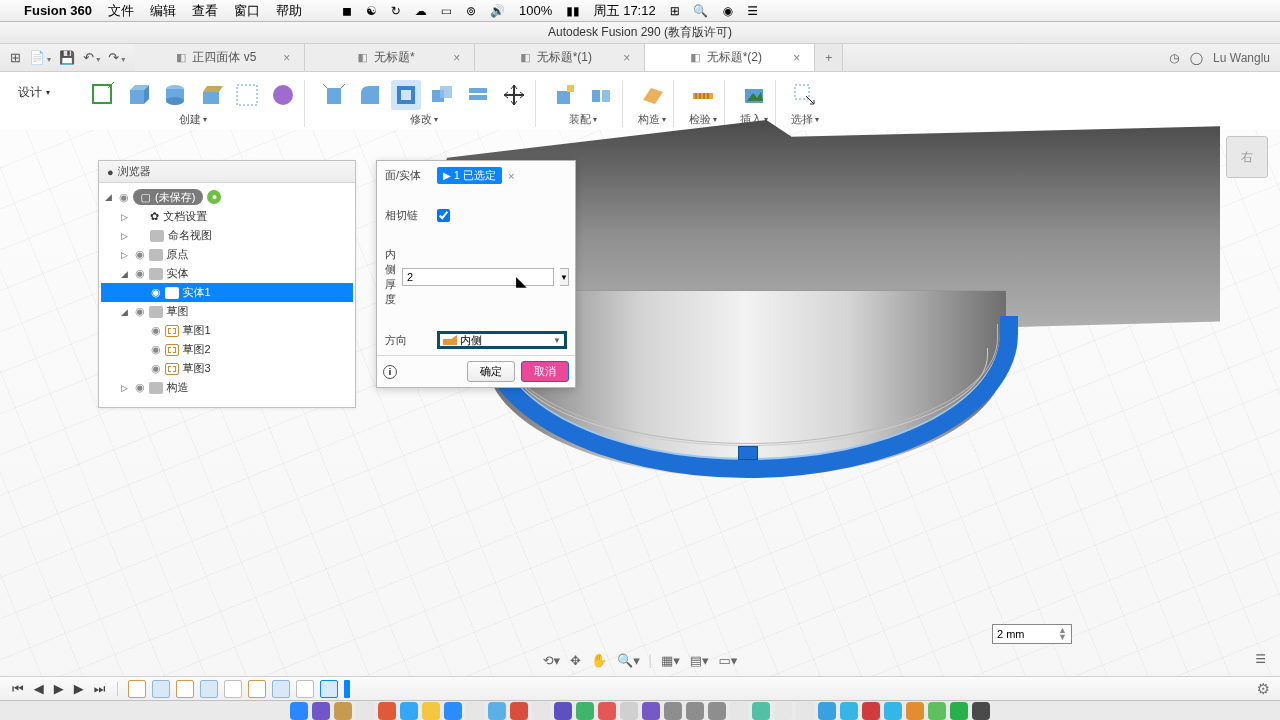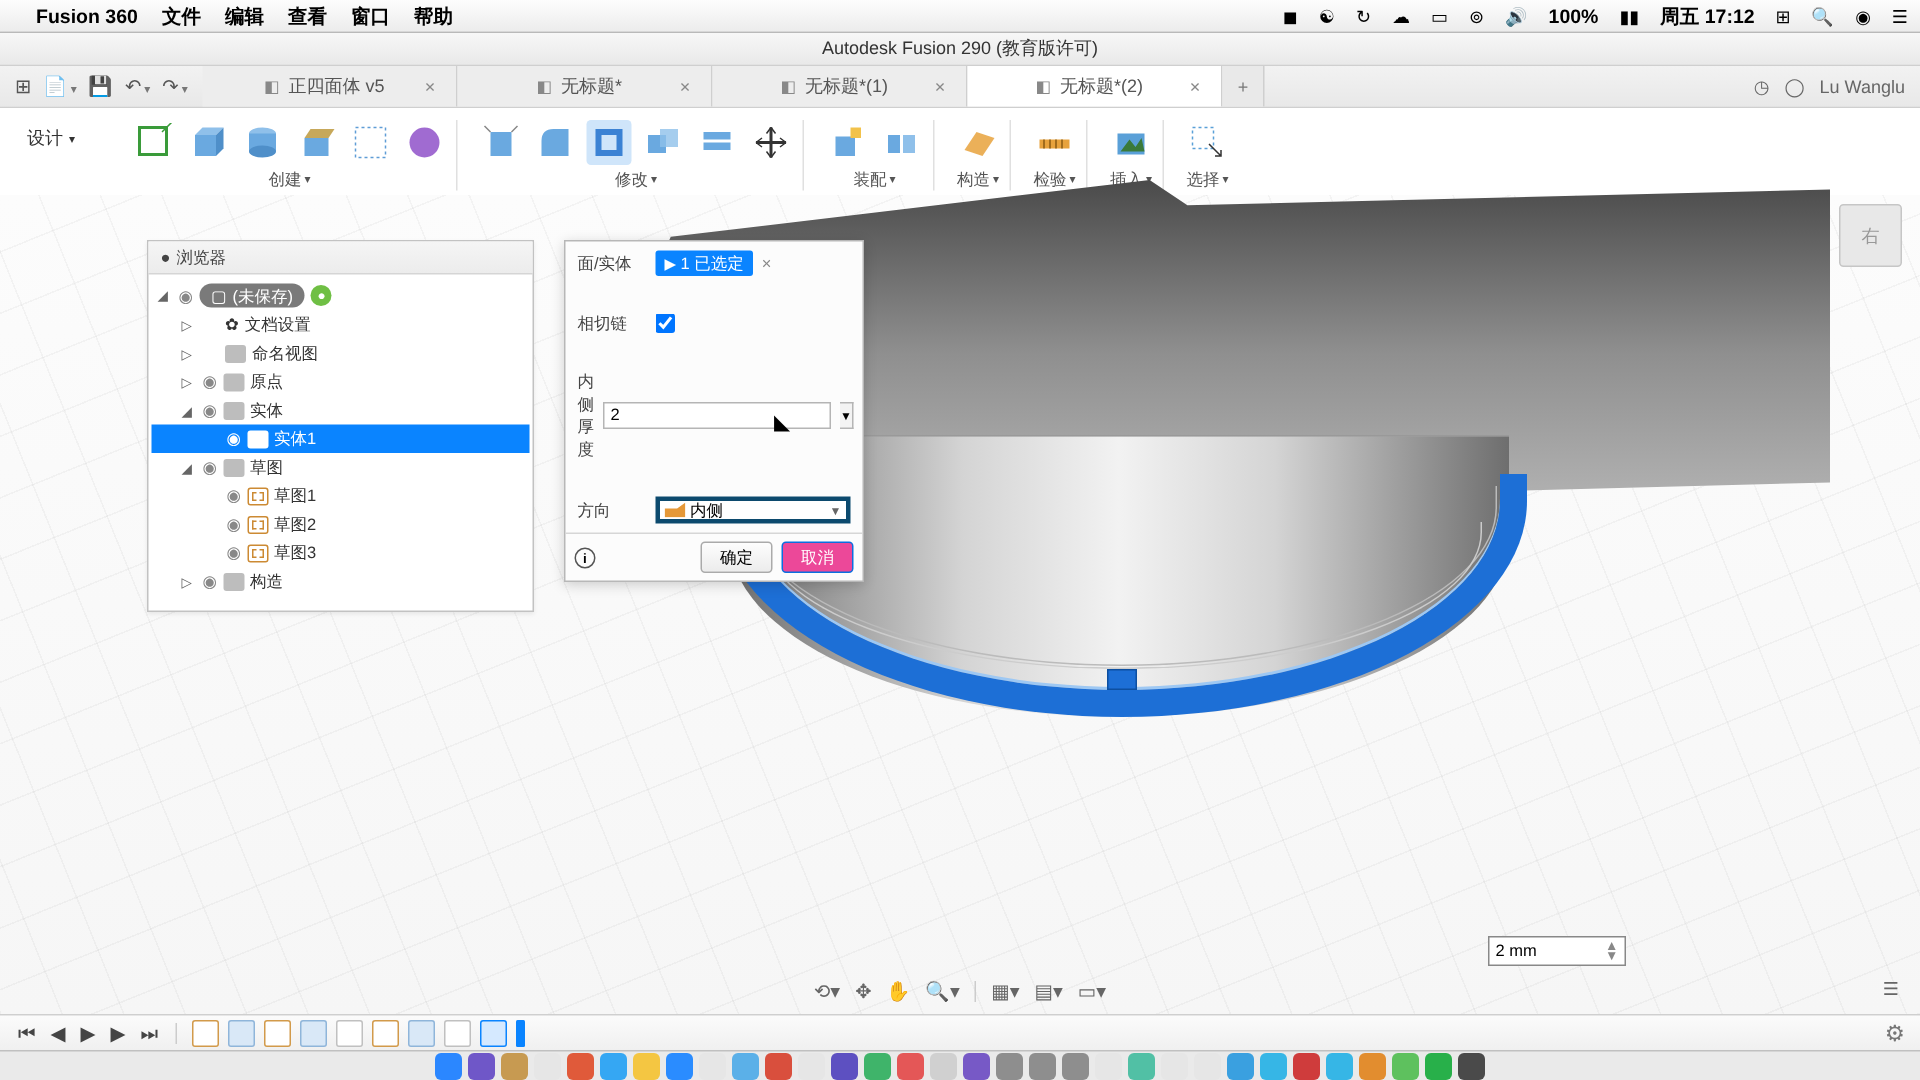--- a/index.html
+++ b/index.html
@@ -1,22 +1,22 @@
 <!DOCTYPE html>
 <html><head>
 <meta charset="utf-8">
 <style>
 * { margin: 0; padding: 0; box-sizing: border-box; font-family: -apple-system, "Helvetica Neue", Arial, sans-serif; }
 body { width: 1280px; height: 720px; overflow: hidden; background: #fff; position: relative; font-size: 12px; }
 
 
-.mac-menubar { height: 22px; background: linear-gradient(#fdfdfd, #ececec); border-bottom: 1px solid #b9b9b9; display: flex; align-items: center; padding: 0 8px; justify-content: space-between; }
+.mac-menubar { height: 22px; background: linear-gradient(#fdfdfd, #ececec); border-bottom: 1px solid #b9b9b9; display: flex; align-items: center; padding: 0 8px; justify-content: flex-start; gap: 40px; }
 .mac-menubar .left, .mac-menubar .right { display: flex; align-items: center; gap: 14px; }
 .mac-menubar .left { gap: 16px; }
-.mac-menubar .item { font-size: 13px; color: #000; font-weight: bold; }
+.mac-menubar .item { font-size: 13px; color: #000; }
 .mac-menubar .apple { font-size: 15px; }
 .mac-menubar .bold { font-weight: 600; }
 .mac-menubar .right .icon { font-size: 12px; }
 
 
 .app-titlebar { height: 22px; background: linear-gradient(#f7f7f7, #e9e9e9); border-bottom: 1px solid #cfcfcf; display: flex; align-items: center; justify-content: center; position: relative; font-size: 12px; color: #333; }
 
 
 .tab-bar { height: 28px; background: linear-gradient(#f2f2f2, #e8e8e8); border-bottom: 1px solid #cfcfcf; display: flex; align-items: stretch; }
 .tab-bar .left-icons { display: flex; align-items: center; gap: 8px; padding: 0 10px; }
@@ -56,21 +56,21 @@
 .right-icon { position: absolute; right: 14px; bottom: 10px; color: #666; }
 
 
 .model { position: absolute; left: 350px; top: -10px; width: 870px; height: 520px; }
 .model .hood { position: absolute; left: 30px; top: 0; width: 840px; height: 210px; background: linear-gradient(180deg, #4a4a4a 0%, #8f8f8f 55%, #b0b0b0 100%); clip-path: polygon(0% 88%, 8% 18%, 46% 0%, 49% 8%, 100% 3%, 100% 96%, 62% 100%, 16% 97%); }
 .model .cyl { position: absolute; left: 136px; top: 170px; width: 520px; height: 188px; border-radius: 0 0 260px 260px / 0 0 120px 120px; background: linear-gradient(90deg, #6e6e6e 0%, #d4d4d4 30%, #f2f2f2 50%, #d4d4d4 70%, #6e6e6e 100%); border-top: 1px solid #999; }
 .model .blue-lip { position: absolute; left: 128px; top: 196px; width: 540px; height: 162px; border: 18px solid #1d6fd6; border-top: none; border-radius: 0 0 300px 300px / 0 0 160px 160px; box-shadow: inset 0 -2px 0 #9ec8f3; }
 .model .inner-line { position: absolute; left: 148px; top: 204px; width: 500px; height: 120px; border: 1px solid #bbb; border-top: none; border-radius: 0 0 260px 260px / 0 0 110px 110px; }
 .model .inner-line2 { position: absolute; left: 158px; top: 228px; width: 480px; height: 98px; border: 1px solid #ccc; border-top: none; border-radius: 0 0 250px 250px / 0 0 95px 95px; }
 .model .handle { position: absolute; left: 388px; top: 326px; width: 20px; height: 14px; background: #1d6fd6; border: 1px solid #0d4fa0; }
-.dim-box { position: absolute; left: 992px; top: 494px; width: 92px; height: 20px; background: #fff; border: 1px solid #888; display: flex; align-items: center; padding: 0 4px; font-size: 11px; }
+.dim-box { position: absolute; left: 992px; top: 494px; width: 80px; height: 20px; background: #fff; border: 1px solid #888; display: flex; align-items: center; padding: 0 4px; font-size: 11px; }
 .dim-box .spin { margin-left: auto; color: #888; font-size: 9px; display: flex; flex-direction: column; line-height: 7px; }
 
 
 .browser { position: absolute; left: 98px; top: 160px; width: 258px; background: #fff; border: 1px solid #c2c2c2; box-shadow: 0 1px 3px rgba(0,0,0,0.08); }
 .browser .hdr { background: linear-gradient(#f5f5f5,#ececec); border-bottom: 1px solid #d5d5d5; padding: 3px 8px; font-size: 11px; color: #444; display: flex; align-items: center; gap: 4px; }
 .browser .tree { padding: 4px 2px 10px; }
 .browser .row { display: flex; align-items: center; gap: 4px; padding: 2px 4px; font-size: 11px; color: #333; white-space: nowrap; }
 .browser .row .tri { width: 10px; color: #666; font-size: 9px; }
 .browser .row .eye { color: #888; font-size: 11px; }
 .browser .row.selected { background: #0a84ff; color: #fff; }

